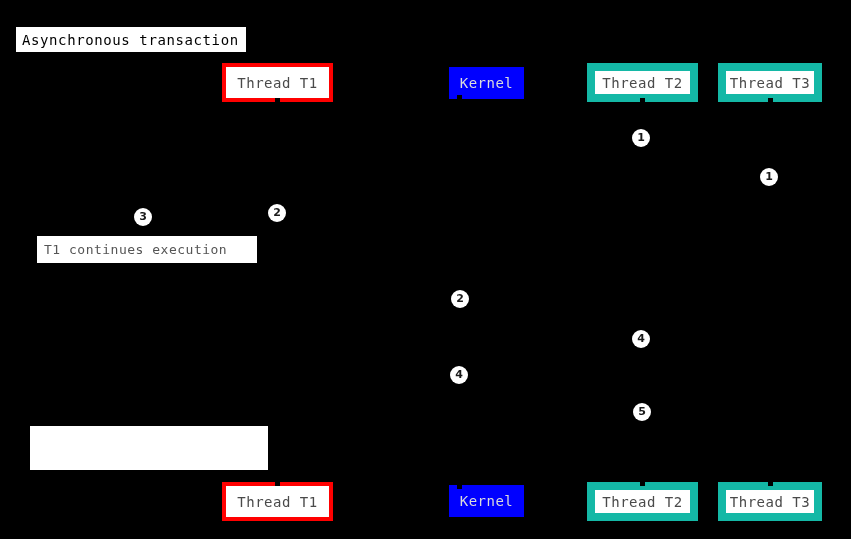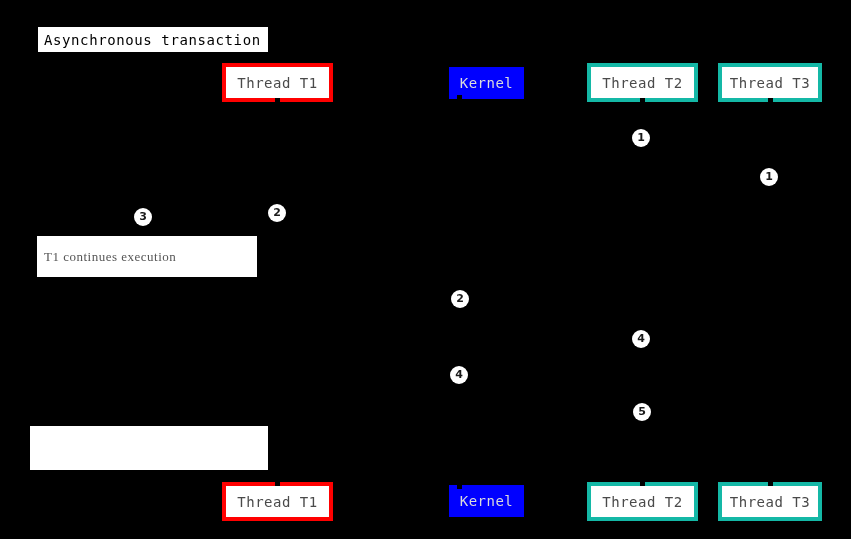--- a/index.html
+++ b/index.html
@@ -69,21 +69,21 @@
   }
   .lifeline.red {
     background: #ffffff;
     color: #4a4a4a;
     border: 4px solid #ff0000;
     text-align: right;
   }
   .lifeline.blue {
     background: #ffffff;
     color: #4a4a4a;
-    border: 4px solid #14b8a6;
+    border: 8px solid #14b8a6;
   }
   .lifeline.kernel {
     background: #0000ff;
     color: #dcdcdc;
     border: 0;
     margin-left: 27px;
   }
 
   
   .notch {
@@ -107,21 +107,21 @@
     line-height: 18px;
     text-align: center;
     box-sizing: border-box;
   }
 </style>
 </head>
 <body>
 
 <div id="canvas">
 
-  <div class="title-box" style="left: 38px; top: 27px; width: 230px; height: 25px; align-items: center;">
+  <div class="title-box" style="left: 16px; top: 27px; width: 230px; height: 25px; align-items: center;">
     <span>Asynchronous transaction</span>
   </div>
 
   <div id="lifelines-top">
       <div class="lifeline red" style="left: 222px; top: 63px; width: 111px; height: 39px;">
         <span>Thread T1</span>
       </div>
       <div class="notch" style="left: 275px; top: 98px;"></div>
       <div class="lifeline kernel" style="left: 422px; top: 67px; width: 75px; height: 32px;">
         <span>Kernel</span>
@@ -150,21 +150,21 @@
         <span>Thread T2</span>
       </div>
       <div class="notch" style="left: 640px; top: 482px;"></div>
       <div class="lifeline blue" style="left: 718px; top: 482px; width: 104px; height: 39px;">
         <span>Thread T3</span>
       </div>
       <div class="notch" style="left: 767.5px; top: 482px;"></div>
     </div>
 
   <div id="notes">
-      <div class="note-box" style="left: 37px; top: 236px; width: 220px; height: 41px; font-family: Liberation Serif, serif;">
+      <div class="note-box" style="left: 37px; top: 236px; width: 220px; height: 27px;">
         <span>T1 continues execution</span>
       </div>
     </div>
 
   <div id="blank-boxes">
       <div class="blank-box" style="left: 30px; top: 426px; width: 238px; height: 44px;"></div>
     </div>
 
   <div id="steps">
       <div class="step" style="left: 632px; top: 129px;">1</div>

